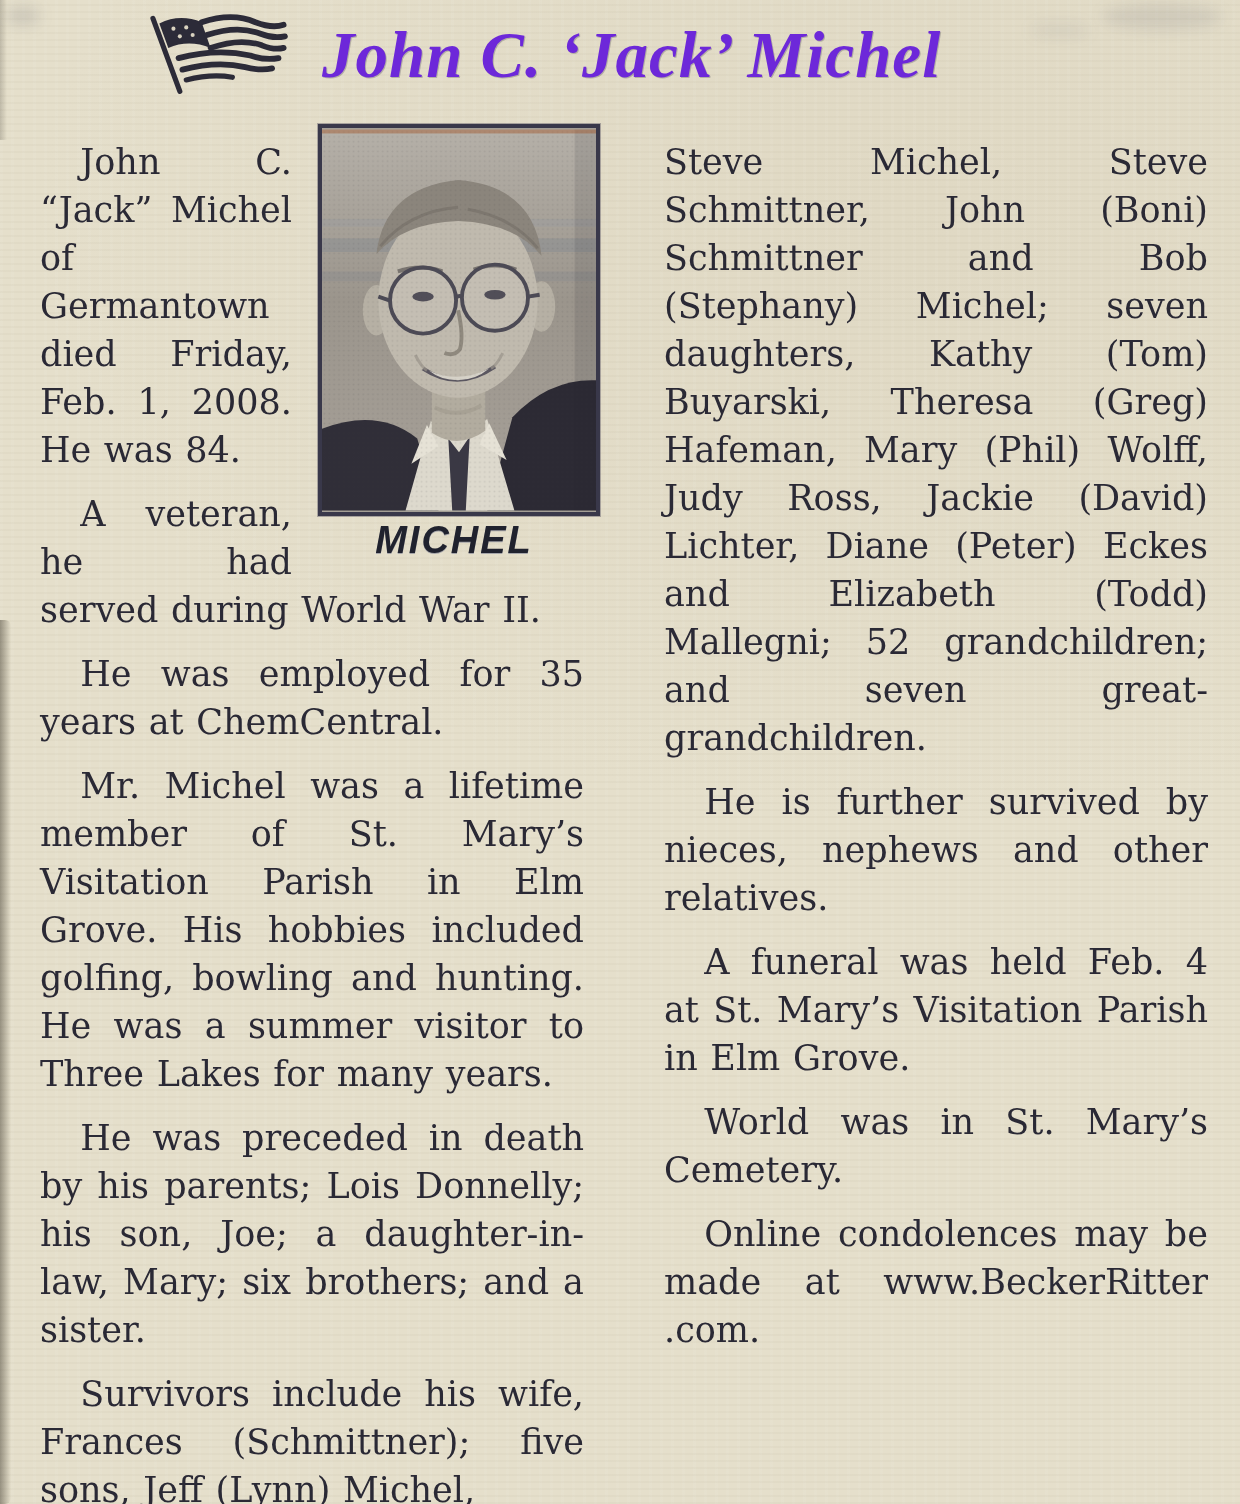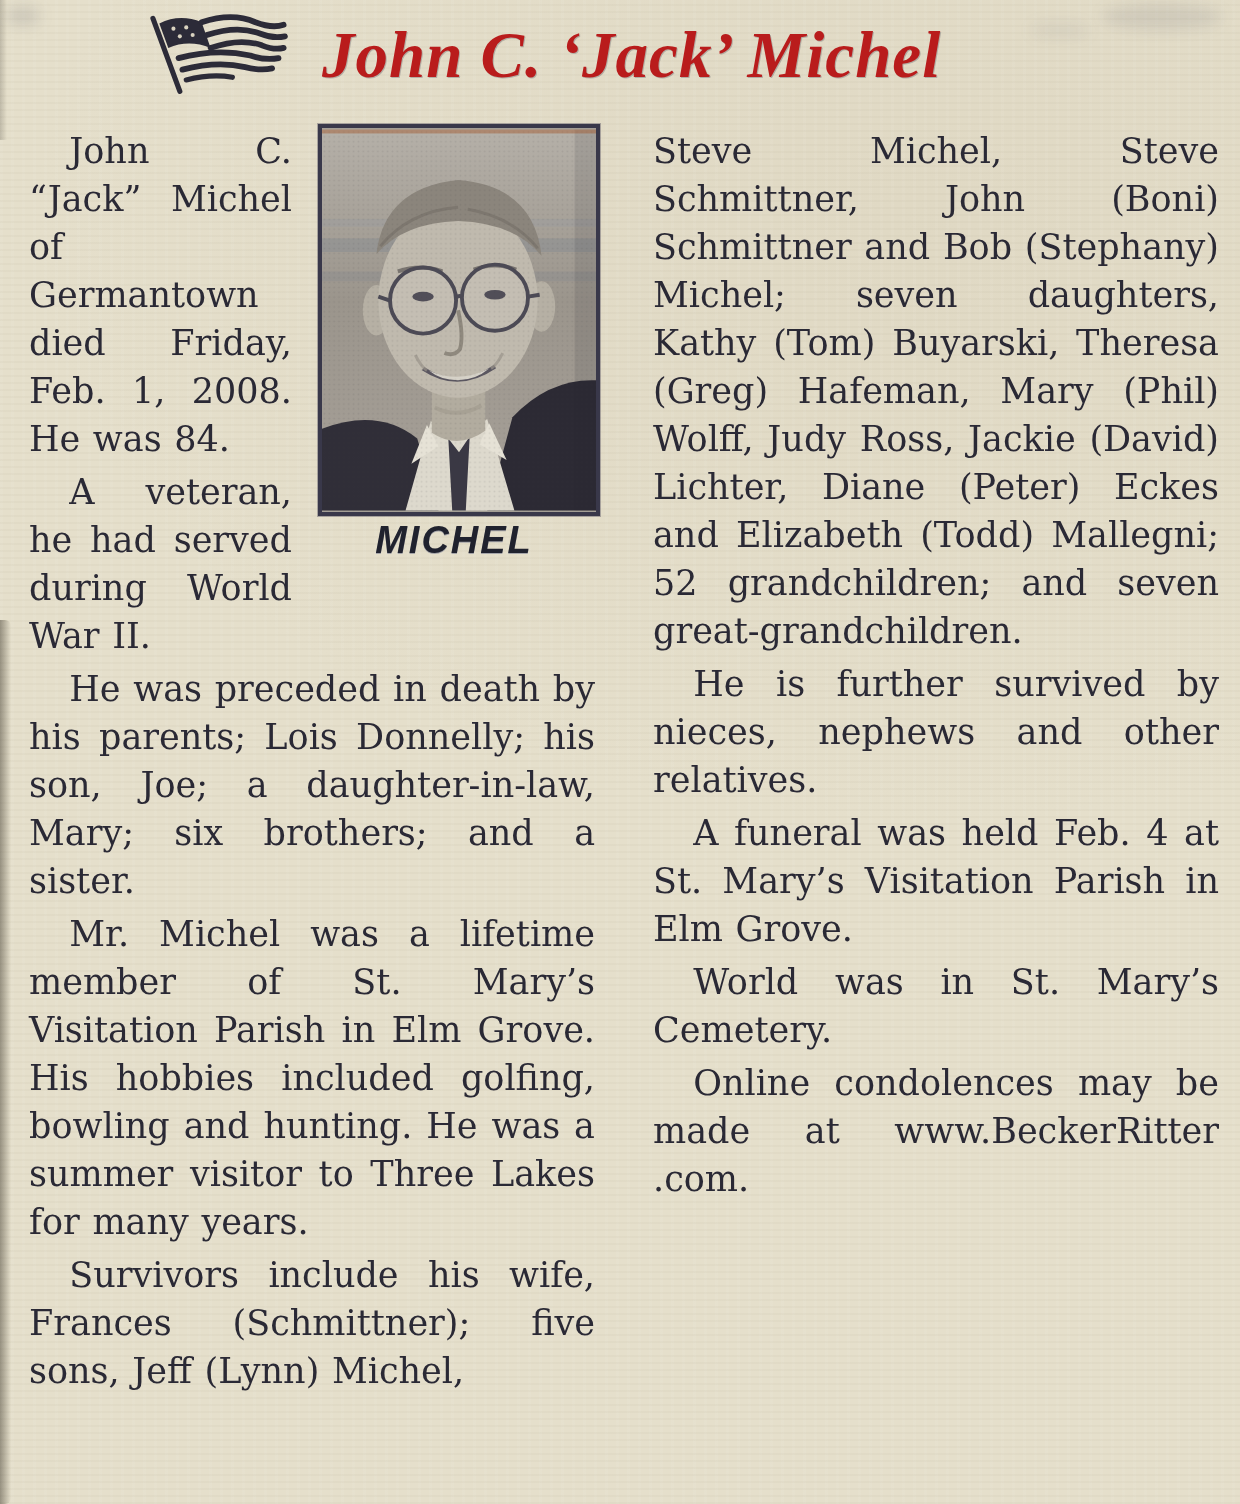--- a/index.html
+++ b/index.html
@@ -23,36 +23,36 @@
   
   .masthead{
     display:flex;align-items:center;
     padding:14px 0 0 128px;height:96px;box-sizing:border-box;
   }
   .flag{width:178px;height:82px;flex:0 0 auto;margin-right:16px;margin-top:-4px;}
   h1.title{
     margin:0;font-family:"Liberation Serif", serif;
     font-style:italic;font-weight:bold;
     font-size:65px;line-height:1;letter-spacing:1px;
-    color:#b91c1c;
+    color:#6d28d9;
     text-shadow:1px 1px 0 rgba(40,40,60,.25);
     white-space:nowrap;
   }
 
   
   .columns{
     display:flex;gap:48px;
     padding:26px 16px 0 24px;
   }
   .col{flex:1 1 0;min-width:0;
     font-size:35px;line-height:48px;
     text-align:justify;
     word-spacing:1.5px;
   }
-  .para{margin:5px;text-indent:1.15em;}
+  .para{margin:16px;text-indent:1.15em;}
   .para.cont{text-indent:0;}
 
   
   .photo-block{
     float:right;width:292px;margin:2px 0 6px 16px;
   }
   .photo-frame{
     width:282px;height:392px;margin-left:10px;
     border:4px solid #39384a;box-sizing:border-box;
     position:relative;background:#a39e95;
@@ -169,22 +169,23 @@
             <rect width="282" height="392" fill="url(#dots)"></rect>
             <rect x="260" width="22" height="392" fill="#2c2a34" opacity=".12"></rect>
             <rect width="282" height="4" fill="#a5582c" opacity=".45"></rect>
           </svg>
         </div>
         <div class="photo-caption">MICHEL</div>
       </div>
       <div>
           <p class="para">John C. “Jack” Michel of Germantown died Friday, Feb. 1, 2008. He was 84.</p>
           <p class="para">A veteran, he had served during World War II.</p>
+          <p class="para">He was employed for 35 years at ChemCentral.</p>
+          <p class="para">Mr. Michel was a lifetime member of St. Mary’s Visitation Parish in Elm Grove. His hobbies included golfing, bowling and hunting. He was a summer visitor to Three Lakes for many years.</p>
           <p class="para">He was preceded in death by his parents; Lois Donnelly; his son, Joe; a daughter-in-law, Mary; six brothers; and a sister.</p>
-          <p class="para">Mr. Michel was a lifetime member of St. Mary’s Visitation Parish in Elm Grove. His hobbies included golfing, bowling and hunting. He was a summer visitor to Three Lakes for many years.</p>
           <p class="para">Survivors include his wife, Frances (Schmittner); five sons, Jeff (Lynn) Michel,</p>
         </div>
     </div>
 
     <div class="col">
       <div>
           <p class="para cont">Steve Michel, Steve Schmittner, John (Boni) Schmittner and Bob (Stephany) Michel; seven daughters, Kathy (Tom) Buyarski, Theresa (Greg) Hafeman, Mary (Phil) Wolff, Judy Ross, Jackie (David) Lichter, Diane (Peter) Eckes and Elizabeth (Todd) Mallegni; 52 grandchildren; and seven great-grandchildren.</p>
           <p class="para">He is further survived by nieces, nephews and other relatives.</p>
           <p class="para">A funeral was held Feb. 4 at St. Mary’s Visitation Parish in Elm Grove.</p>
           <p class="para">World was in St. Mary’s Cemetery.</p>

